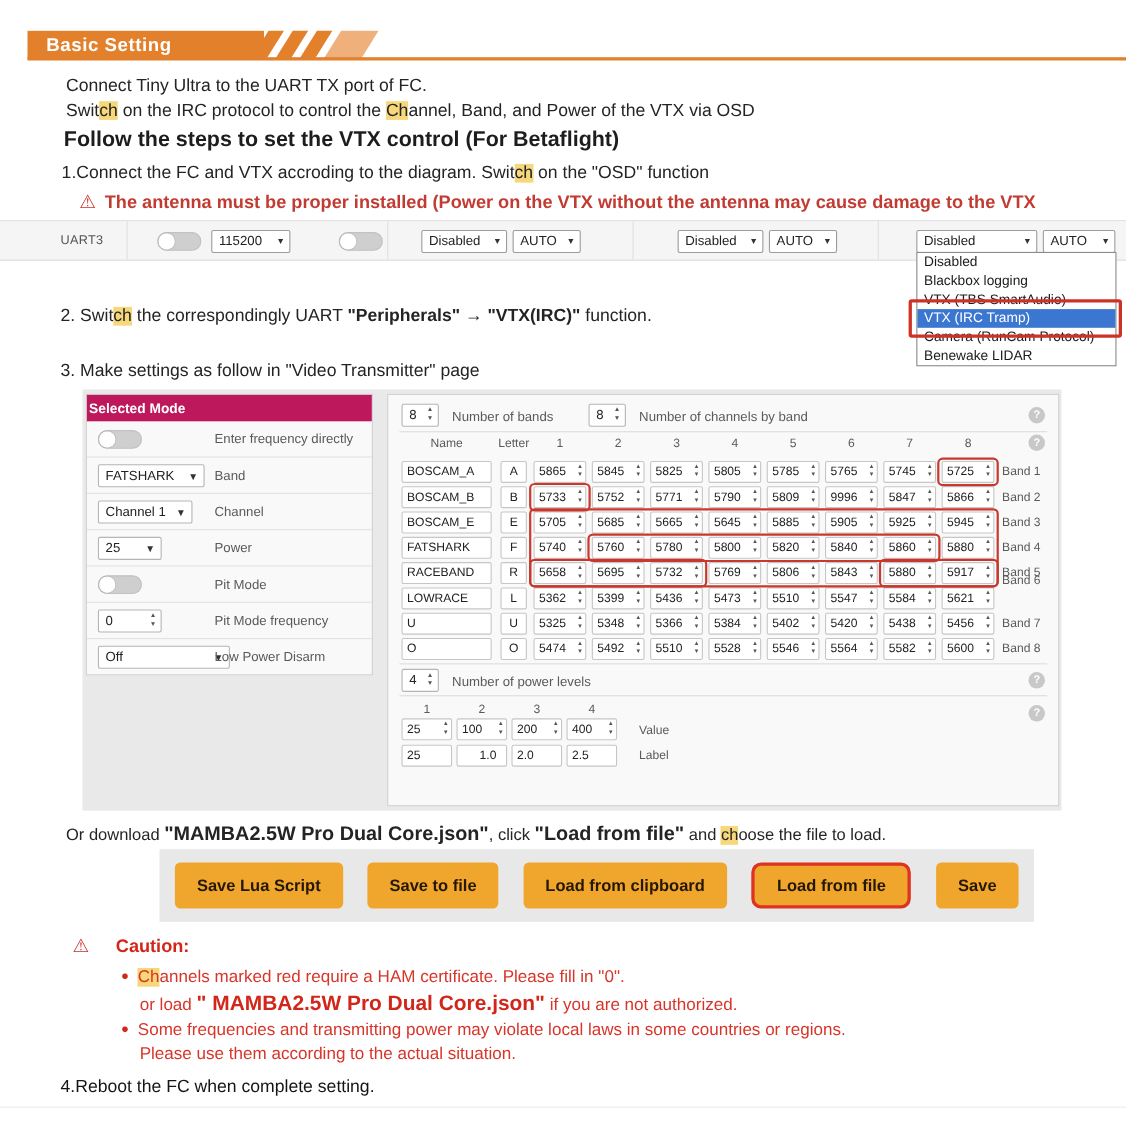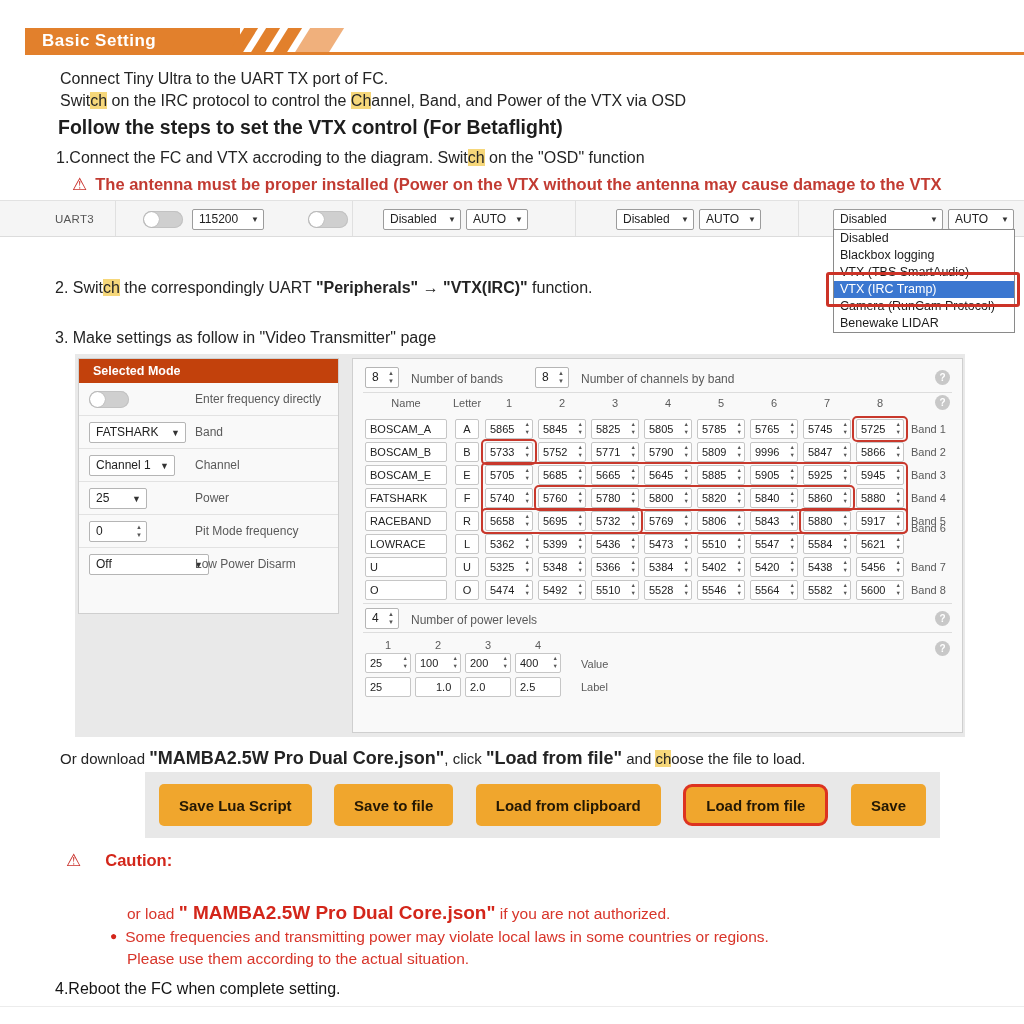--- a/index.html
+++ b/index.html
@@ -37,21 +37,21 @@
 
   
   .dropdown-list { position:absolute; left:833px; top:229px; width:182px; background:#fff; border:1px solid #8a8a8a; z-index:5; }
   .dropdown-list .item { height:17px; line-height:17px; font-size:12.5px; color:#1c1c1c; padding-left:6px; white-space:nowrap; overflow:hidden; }
   .dropdown-list .item.sel { background:#3b77d0; color:#fff; }
   .dd-redbox { position:absolute; left:826px; top:272px; width:194px; height:35px; border:3px solid #cc3327; border-radius:3px; z-index:6; }
 
   
   .config-bg { position:absolute; left:75px; top:354px; width:890px; height:383px; background:#e9e9e9; }
   .panel { position:absolute; background:#f9f9f9; border:1px solid #cfcfcf; }
-  .panel-head { height:24px; background:#c2410c; color:#fff; font-size:12.5px; font-weight:bold; line-height:24px; padding-left:14px; }
+  .panel-head { height:24px; background:#be185d; color:#fff; font-size:12.5px; font-weight:bold; line-height:24px; padding-left:2px; }
   .sm-panel { left:78px; top:358px; width:261px; height:256px; }
   .vtx-panel { left:352px; top:358px; width:611px; height:375px; }
 
   .sm-row { position:relative; height:33px; border-bottom:1px solid #e2e2e2; }
   .sm-row:last-child { border-bottom:none; }
   .sm-row .lbl { position:absolute; left:116px; top:9px; font-size:12px; color:#5a5a5a; white-space:nowrap; }
   .sm-row .toggle { left:10px; top:8px; }
   .sel-box { position:absolute; left:10px; top:6px; height:21px; background:#fff; border:1px solid #b5b5b5; border-radius:2px; font-size:12px; color:#222; line-height:19px; padding-left:6px; }
   .sel-box .caret { position:absolute; right:5px; top:0; font-size:9px; color:#333; line-height:20px; }
   .spin { position:absolute; left:10px; top:6px; height:21px; background:#fff; border:1px solid #b5b5b5; border-radius:2px; font-size:12px; color:#222; line-height:19px; padding-left:6px; }
@@ -164,20 +164,26 @@
         </div>
         <div class="sm-row">
           <span class="sel-box" style="width: 86px;"><span>Channel 1</span><span class="caret">▼</span></span>
           <span class="lbl">Channel</span>
         </div>
         <div class="sm-row">
           <span class="sel-box" style="width: 58px;"><span>25</span><span class="caret">▼</span></span>
           <span class="lbl">Power</span>
         </div>
         <div class="sm-row">
+          <span class="toggle">
+            <span class="knob"></span>
+          </span>
+          <span class="lbl">Pit Mode</span>
+        </div>
+        <div class="sm-row">
           <span class="spin" style="width: 58px;"><span>0</span><span class="arrows">
               <i>▲</i>
               <i>▼</i>
             </span></span>
           <span class="lbl">Pit Mode frequency</span>
         </div>
         <div class="sm-row">
           <span class="sel-box" style="width: 120px;"><span>Off</span><span class="caret">▼</span></span>
           <span class="lbl">Low Power Disarm</span>
         </div>
@@ -541,19 +547,20 @@
   <div class="tline download-line"><span>Or download </span><span class="big">"MAMBA2.5W Pro Dual Core.json"</span><span>, click </span><span class="big">"Load from file"</span><span> and </span><span class="hl">ch</span><span>oose the file to load.</span></div>
   <div class="btn-strip" id="btn-strip">
       <button class="abtn">Save Lua Script</button>
       <button class="abtn">Save to file</button>
       <button class="abtn">Load from clipboard</button>
       <button class="abtn outlined">Load from file</button>
       <button class="abtn">Save</button>
     </div>
 
   <div class="caution-head"><span class="warn-icon">⚠</span><span>Caution:</span></div>
+  <div class="cbullet" style="left:110px; top:880px;"><span class="dot">●</span><span><span class="hl">Ch</span><span>annels marked red require a HAM certificate. Please fill in "0".</span></span></div>
   <div class="cbullet" style="left:127px; top:902px;"><span>or load </span><span class="redbold">" MAMBA2.5W Pro Dual Core.json"</span><span> if you are not authorized.</span></div>
   <div class="cbullet" style="left:110px; top:928px;"><span class="dot">●</span><span><span>Some frequencies and transmitting power may violate local laws in some countries or regions.</span></span></div>
   <div class="cbullet" style="left:127px; top:950px;"><span>Please use them according to the actual situation.</span></div>
 
   <div class="tline step4">4.Reboot the FC when complete setting.</div>
   <div class="bottom-hairline"></div>
 </div>
 
 </body></html>

